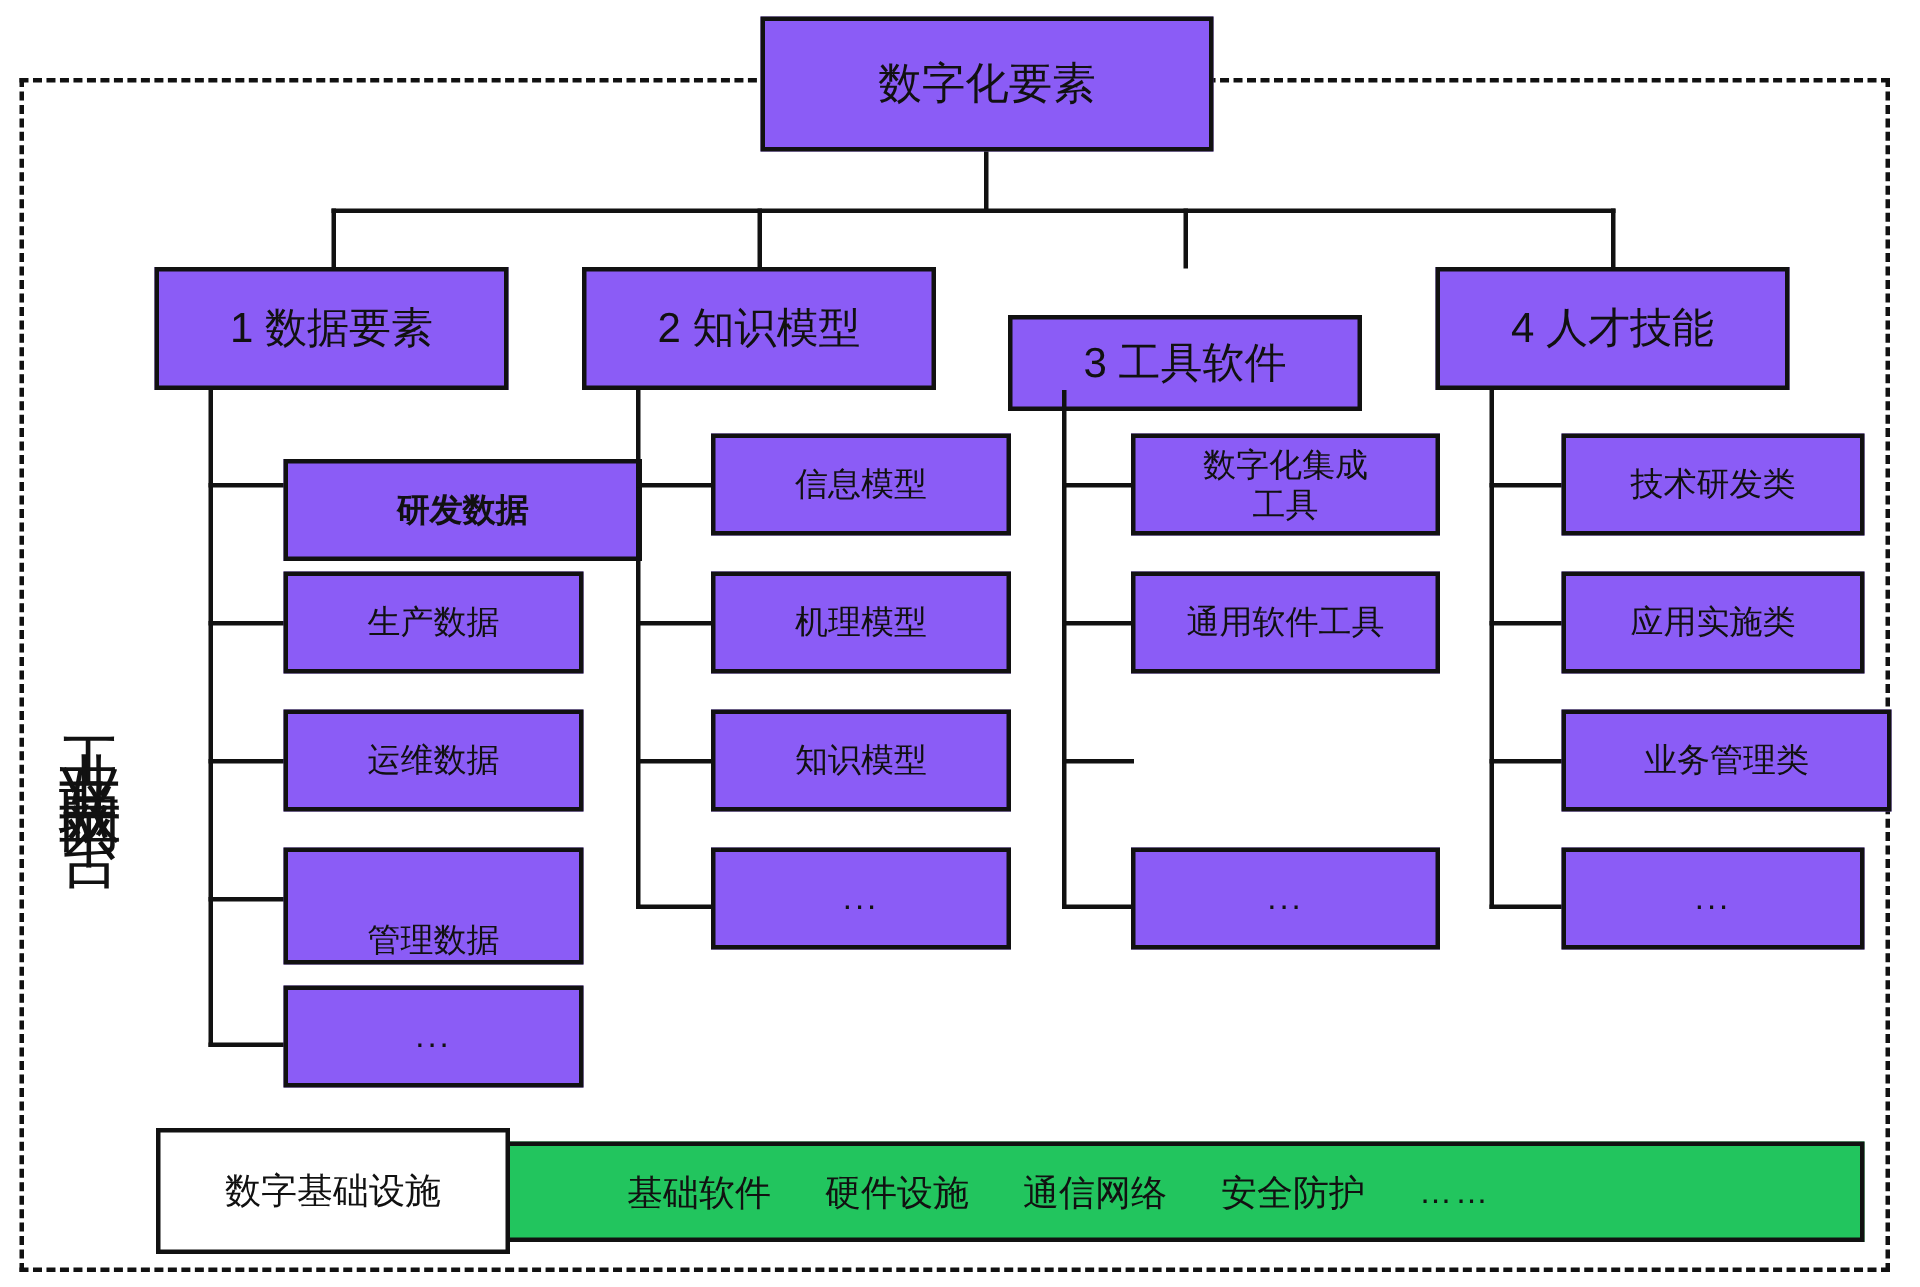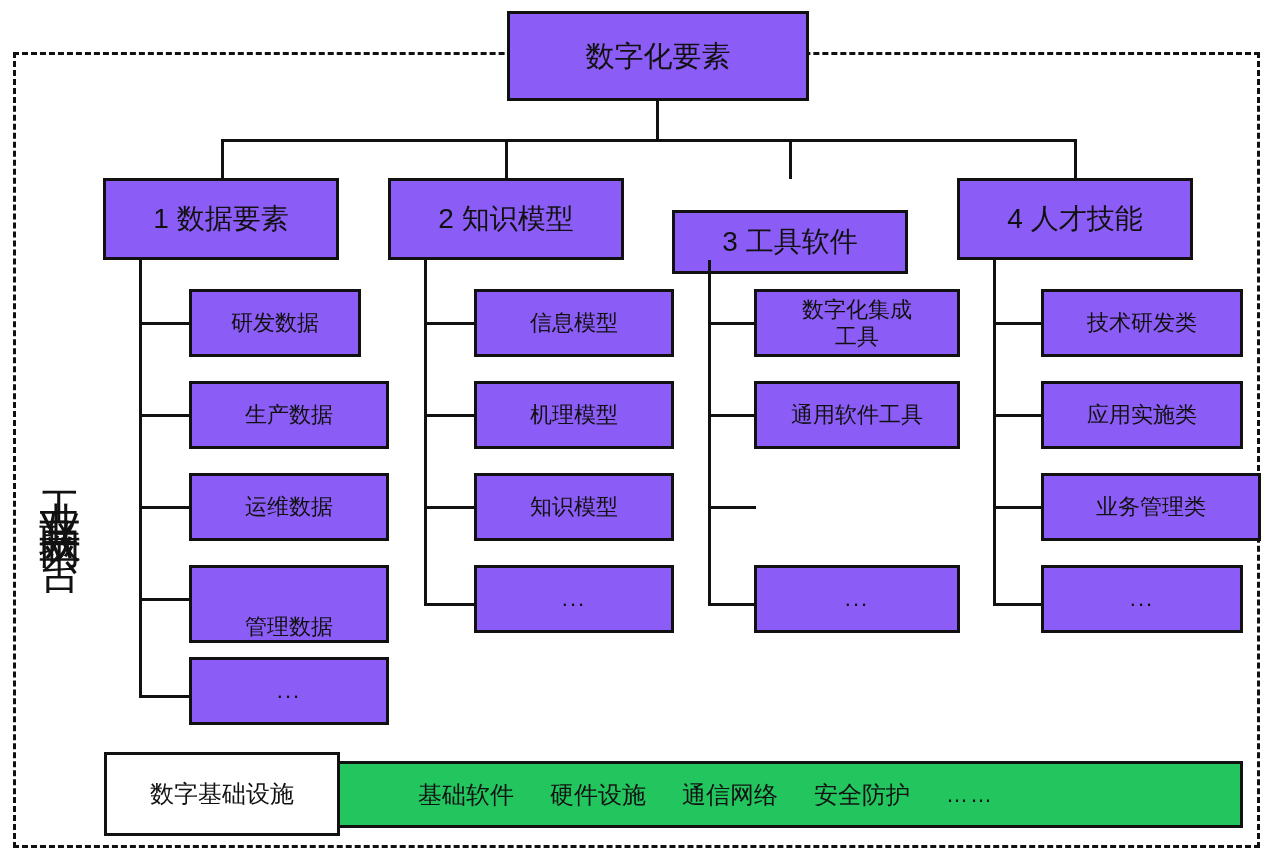--- a/index.html
+++ b/index.html
@@ -147,21 +147,21 @@
     <span>1 数据要素</span>
   </div>
 
   <div class="vline" style="left:139px; top:260px; height:438px;"></div>
   <div class="hline" style="left:139px; top:322px; width:53px;"></div>
   <div class="hline" style="left:139px; top:414px; width:53px;"></div>
   <div class="hline" style="left:139px; top:506px; width:53px;"></div>
   <div class="hline" style="left:139px; top:598px; width:53px;"></div>
   <div class="hline" style="left:139px; top:695px; width:53px;"></div>
 
-  <div class="node leaf" style="left:189px; top:289px; width:172px; height:68px;">
+  <div class="node leaf" style="left:189px; top:306px; width:239px; height:68px;font-weight:bold;">
     <span>研发数据</span>
   </div>
   <div class="node leaf" style="left:189px; top:381px; width:200px; height:68px;">
     <span>生产数据</span>
   </div>
   <div class="node leaf" style="left:189px; top:473px; width:200px; height:68px;">
     <span>运维数据</span>
   </div>
   <div class="node leaf" style="left:189px; top:565px; width:200px; height:78px;align-items:flex-end;">
     <span>管理数据</span>

